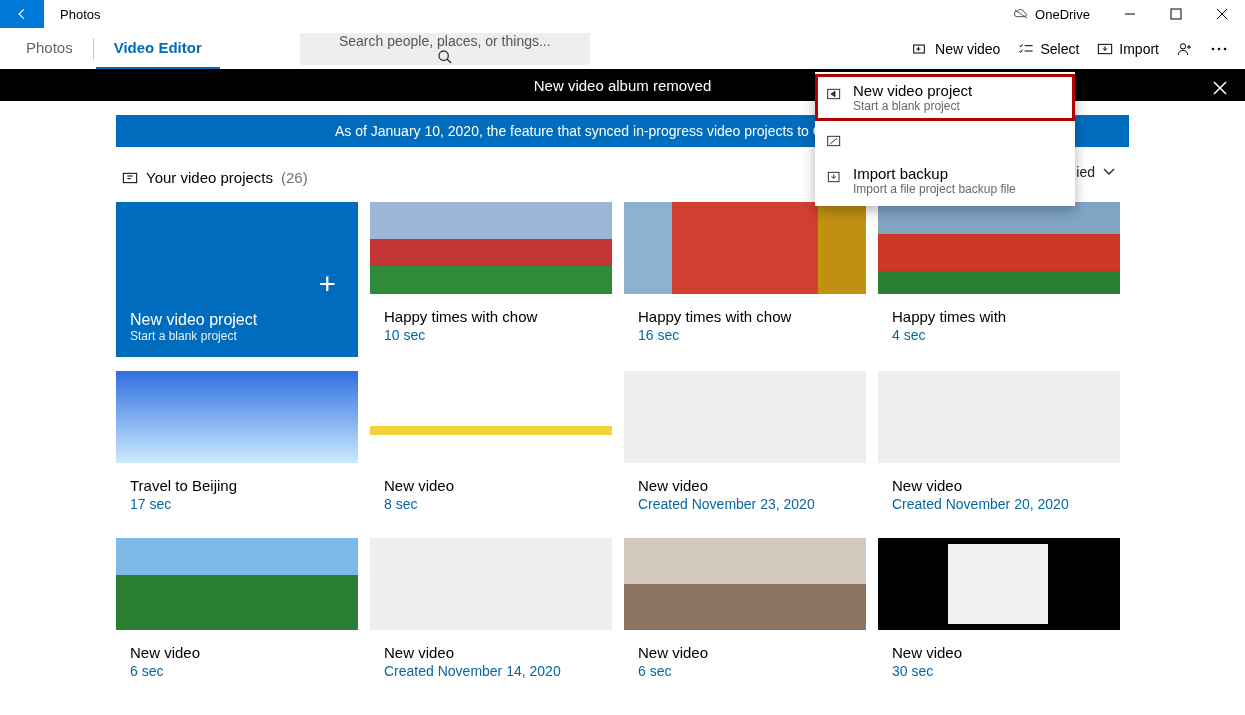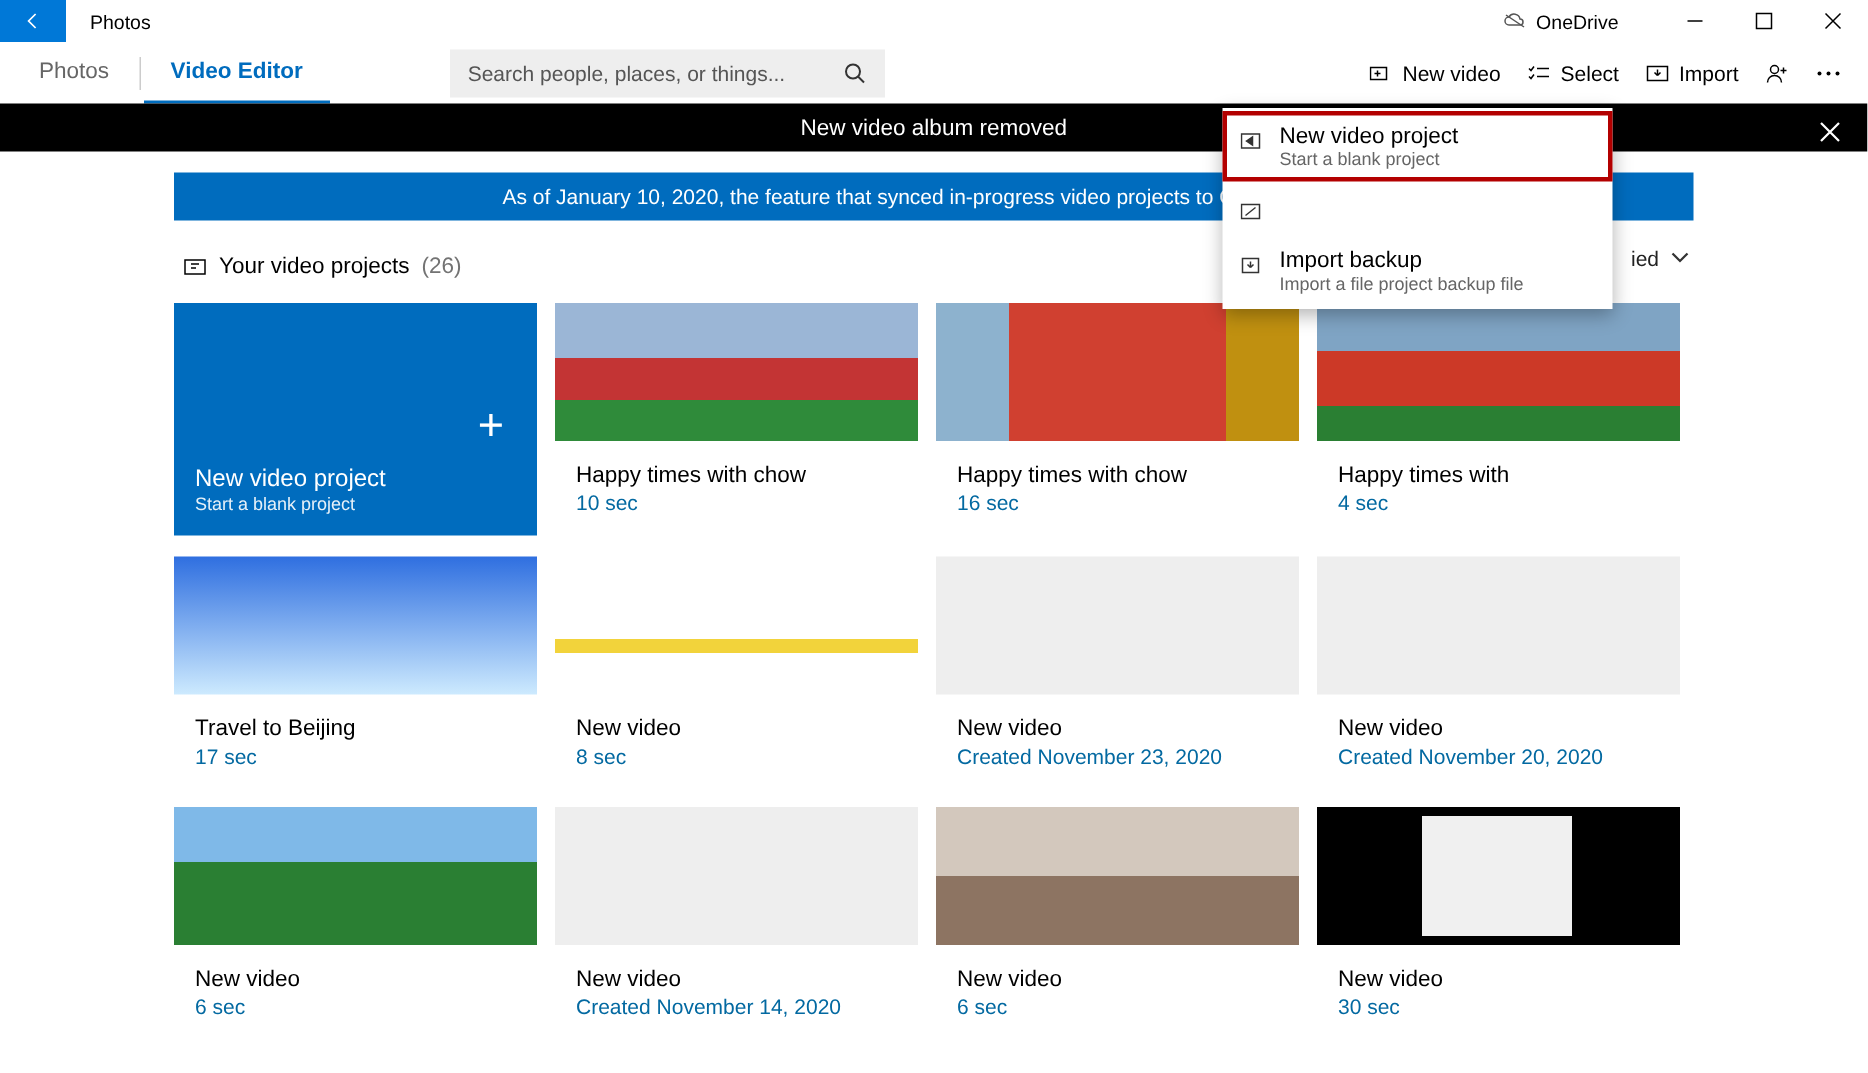--- a/index.html
+++ b/index.html
@@ -4,45 +4,45 @@
 <style>
   * { margin: 0; padding: 0; box-sizing: border-box; font-family: "Segoe UI", Arial, sans-serif; }
   body { width: 1245px; height: 715px; background: #fff; overflow: hidden; position: relative; }
 
   
   .titlebar { height: 28px; background: #fff; display: flex; align-items: center; position: relative; }
   .back-btn { width: 44px; height: 28px; background: #0078d7; display: flex; align-items: center; justify-content: center; }
   .title-text { margin-left: 16px; font-size: 13px; color: #000; }
   .win-controls { position: absolute; right: 0; top: 0; display: flex; height: 28px; }
   .win-btn { width: 46px; height: 28px; display: flex; align-items: center; justify-content: center; }
-  .onedrive { position: absolute; right: 166px; top: 6px; font-size: 13px; display: flex; align-items: flex-end; gap: 6px; }
+  .onedrive { position: absolute; right: 155px; top: 6px; font-size: 13px; display: flex; align-items: flex-end; gap: 6px; }
 
   
   .cmdbar { height: 41px; display: flex; align-items: center; padding: 0 8px; }
   .tabs { display: flex; align-items: center; height: 100%; }
   .tab { padding: 0 18px; height: 40px; display:flex; align-items:center; font-size: 15px; color: #666; border-bottom: 2px solid transparent; }
   .tab.active { color: #006cbe; border-bottom: 2px solid #006cbe; font-weight: bold; }
   .vdiv { width:1px; height: 22px; background:#ccc; margin: 0 2px; }
-  .search { margin-left: 80px; width: 290px; height: 32px; background: #eee; display:flex; align-items:center; padding: 0 12px; justify-content: space-between; color:#555; font-size:14px; }
+  .search { margin-left: 80px; width: 290px; height: 32px; background: #eee; display:flex; align-items:center; padding: 0 12px; justify-content: space-between; color:#555; font-size:14px;flex-direction:column; }
   .actions { margin-left: auto; display:flex; align-items:center; gap: 18px; padding-right: 10px; }
   .action { display:flex; align-items:center; gap:6px; font-size: 14px; color:#000; }
   .icon16 { width:16px; height:16px; display:inline-flex; align-items:center; justify-content:center; }
 
   
   .notif { height: 32px; background:#000; color:#fff; display:flex; align-items:center; justify-content:center; font-size:15px; position:relative; }
   .notif-close { position:absolute; right:18px; top:12px; }
 
   
   .banner { margin: 14px 116px 0 116px; height: 32px; background:#006cbe; color:#fff; display:flex; align-items:center; justify-content:center; font-size:14px; }
   .banner-cta { position: absolute; right: 130px; font-size:14px; }
 
   
   .sect { margin: 22px 0 0 122px; display:flex; align-items:center; gap:8px; font-size:15px; }
   .sect .count { color:#737373; }
-  .sort { position:absolute; right:117px; margin-top:-22px; display:flex; align-items:center; gap:6px; font-size:14px; color:#222; }
+  .sort { position:absolute; right:128px; margin-top:-22px; display:flex; align-items:center; gap:6px; font-size:14px; color:#222; }
 
   
   .grid { margin: 16px 116px 0 116px; display:grid; grid-template-columns: repeat(4, 242px); gap: 14px 12px; }
   .card { width:242px; }
   .thumb { width:242px; height:92px; background:#e6e6e6; background-size:cover; background-position:center; }
   .c-title { margin: 14px 14px 2px 14px; font-size:15px; }
   .c-sub { margin: 0 14px 12px 14px; font-size:14px; color:#0369a1; }
 
   
   .np-tile { background:#006cbe; color:#fff; height:155px; position:relative; padding:14px; display:flex; flex-direction:column; justify-content:flex-end; }

